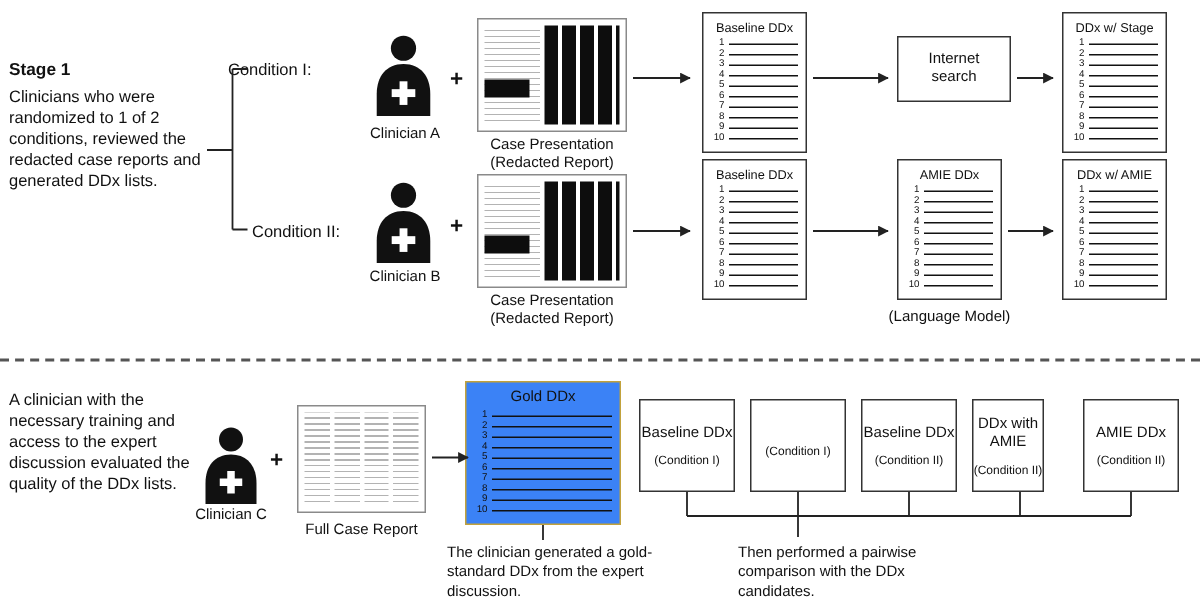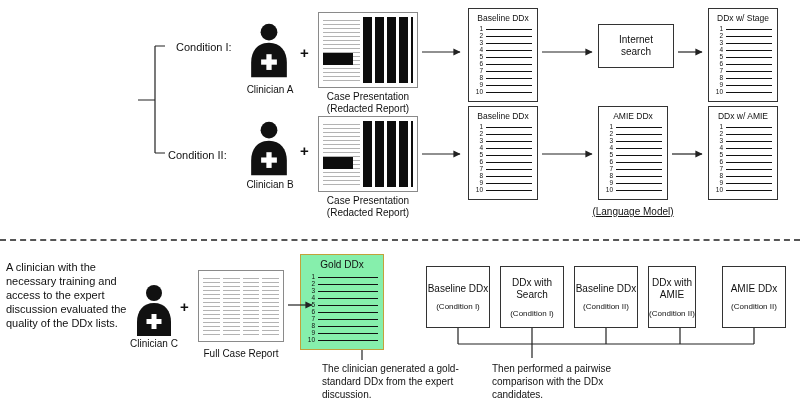--- a/index.html
+++ b/index.html
@@ -44,22 +44,26 @@
     <defs>
       <symbol id="clinician" viewBox="0 0 40 52">
         <circle cx="20" cy="9" r="8" fill="#111"></circle>
         <path d="M20,19 C9,19 3,27 3,38 L3,52 L37,52 L37,38 C37,27 31,19 20,19 Z" fill="#111"></path>
         <rect x="17.5" y="30" width="5" height="15" fill="#fff"></rect>
         <rect x="12.5" y="35" width="15" height="5" fill="#fff"></rect>
       </symbol>
     </defs>
   </svg>
 
-
-  <div class="abs txt" style="left:176px;top:40px;">Condition I:</div>
+  <div class="abs txt" style="left:6px;top:40px;width:132px;">
+    <div class="stage-title">Stage 1</div>
+    <div>Clinicians who were randomized to 1 of 2 conditions, reviewed the redacted case reports and generated DDx lists.</div>
+  </div>
+
+  <div class="abs txt" style="left:152px;top:40px;">Condition I:</div>
   <div class="abs txt" style="left:168px;top:148px;">Condition II:</div>
 
   <svg class="abs clin" style="left:248px;top:22px;" width="42" height="56">
       <use href="#clinician"></use>
     </svg>
   <div class="abs lbl" style="left:240px;top:84px;width:60px;">Clinician A</div>
   <div class="abs plus" style="left:300px;top:44px;">+</div>
 
   <div class="abs thumb" style="left:318px;top:12px;width:100px;height:76px;">
     <div class="col-text redhead"></div>
@@ -265,21 +269,21 @@
         <div class="ddx-row">
           <span class="ddx-num">9</span>
           <span class="ddx-line"></span>
         </div>
         <div class="ddx-row">
           <span class="ddx-num">10</span>
           <span class="ddx-line"></span>
         </div>
       </div>
   </div>
-  <div class="abs lbl" style="left:580px;top:206px;width:106px;text-decoration:underline;">(Language Model)</div>
+  <div class="abs lbl" style="left:580px;top:206px;width:106px;">(Language Model)</div>
 
   <div class="abs ddx-box" style="left:708px;top:106px;width:70px;height:94px;">
     <div class="ddx-title">DDx w/ AMIE</div>
     <div class="ddx-list">
         <div class="ddx-row">
           <span class="ddx-num">1</span>
           <span class="ddx-line"></span>
         </div>
         <div class="ddx-row">
           <span class="ddx-num">2</span>
@@ -333,21 +337,21 @@
   <div class="abs plus" style="left:180px;top:298px;">+</div>
 
   <div class="abs thumb" style="left:198px;top:270px;width:86px;height:72px;">
     <div class="col-text"></div>
     <div class="col-text"></div>
     <div class="col-text"></div>
     <div class="col-text"></div>
   </div>
   <div class="abs lbl" style="left:188px;top:348px;width:106px;">Full Case Report</div>
 
-  <div class="abs ddx-box gold" style="left: 300px; top: 254px; width: 84px; height: 96px; background: #86efac; border-color: rgb(194, 162, 59);">
+  <div class="abs ddx-box gold" style="left: 310px; top: 254px; width: 104px; height: 96px; background: #3b82f6; border-color: rgb(194, 162, 59);">
     <div class="ddx-title">Gold DDx</div>
     <div class="ddx-list">
         <div class="ddx-row">
           <span class="ddx-num">1</span>
           <span class="ddx-line"></span>
         </div>
         <div class="ddx-row">
           <span class="ddx-num">2</span>
           <span class="ddx-line"></span>
         </div>
@@ -384,37 +388,36 @@
           <span class="ddx-line"></span>
         </div>
       </div>
   </div>
 
   <div class="abs plain-box" style="left:426px;top:266px;width:64px;height:62px;">
     <div class="bt">Baseline DDx</div>
     <div class="bc">(Condition I)</div>
   </div>
   <div class="abs plain-box" style="left:500px;top:266px;width:64px;height:62px;">
-    <div class="bt">DDx with Search</div>
     <div class="bc">(Condition I)</div>
   </div>
   <div class="abs plain-box" style="left:574px;top:266px;width:64px;height:62px;">
     <div class="bt">Baseline DDx</div>
     <div class="bc">(Condition II)</div>
   </div>
   <div class="abs plain-box" style="left:648px;top:266px;width:48px;height:62px;">
     <div class="bt">DDx with AMIE</div>
     <div class="bc">(Condition II)</div>
   </div>
   <div class="abs plain-box" style="left:722px;top:266px;width:64px;height:62px;">
     <div class="bt">AMIE DDx</div>
     <div class="bc">(Condition II)</div>
   </div>
 
-  <div class="abs" style="left:298px;top:362px;width:142px;font-size:10px;line-height:1.3;margin-left:24px;">The clinician generated a gold-standard DDx from the expert discussion.</div>
+  <div class="abs" style="left:298px;top:362px;width:142px;font-size:10px;line-height:1.3;">The clinician generated a gold-standard DDx from the expert discussion.</div>
   <div class="abs" style="left:492px;top:362px;width:162px;font-size:10px;line-height:1.3;">Then performed a pairwise comparison with the DDx candidates.</div>
 
   <svg class="overlay" width="800" height="409">
     <defs>
       <marker id="arr" markerWidth="7" markerHeight="7" refX="5.5" refY="3" orient="auto">
         <path d="M0,0 L6,3 L0,6 Z" fill="#222"></path>
       </marker>
     </defs>
     <g stroke="#222" stroke-width="1.2" fill="none">
       <path d="M138,100 H155 M155,46 V153 M155,46 H165 M155,153 H165"></path>

